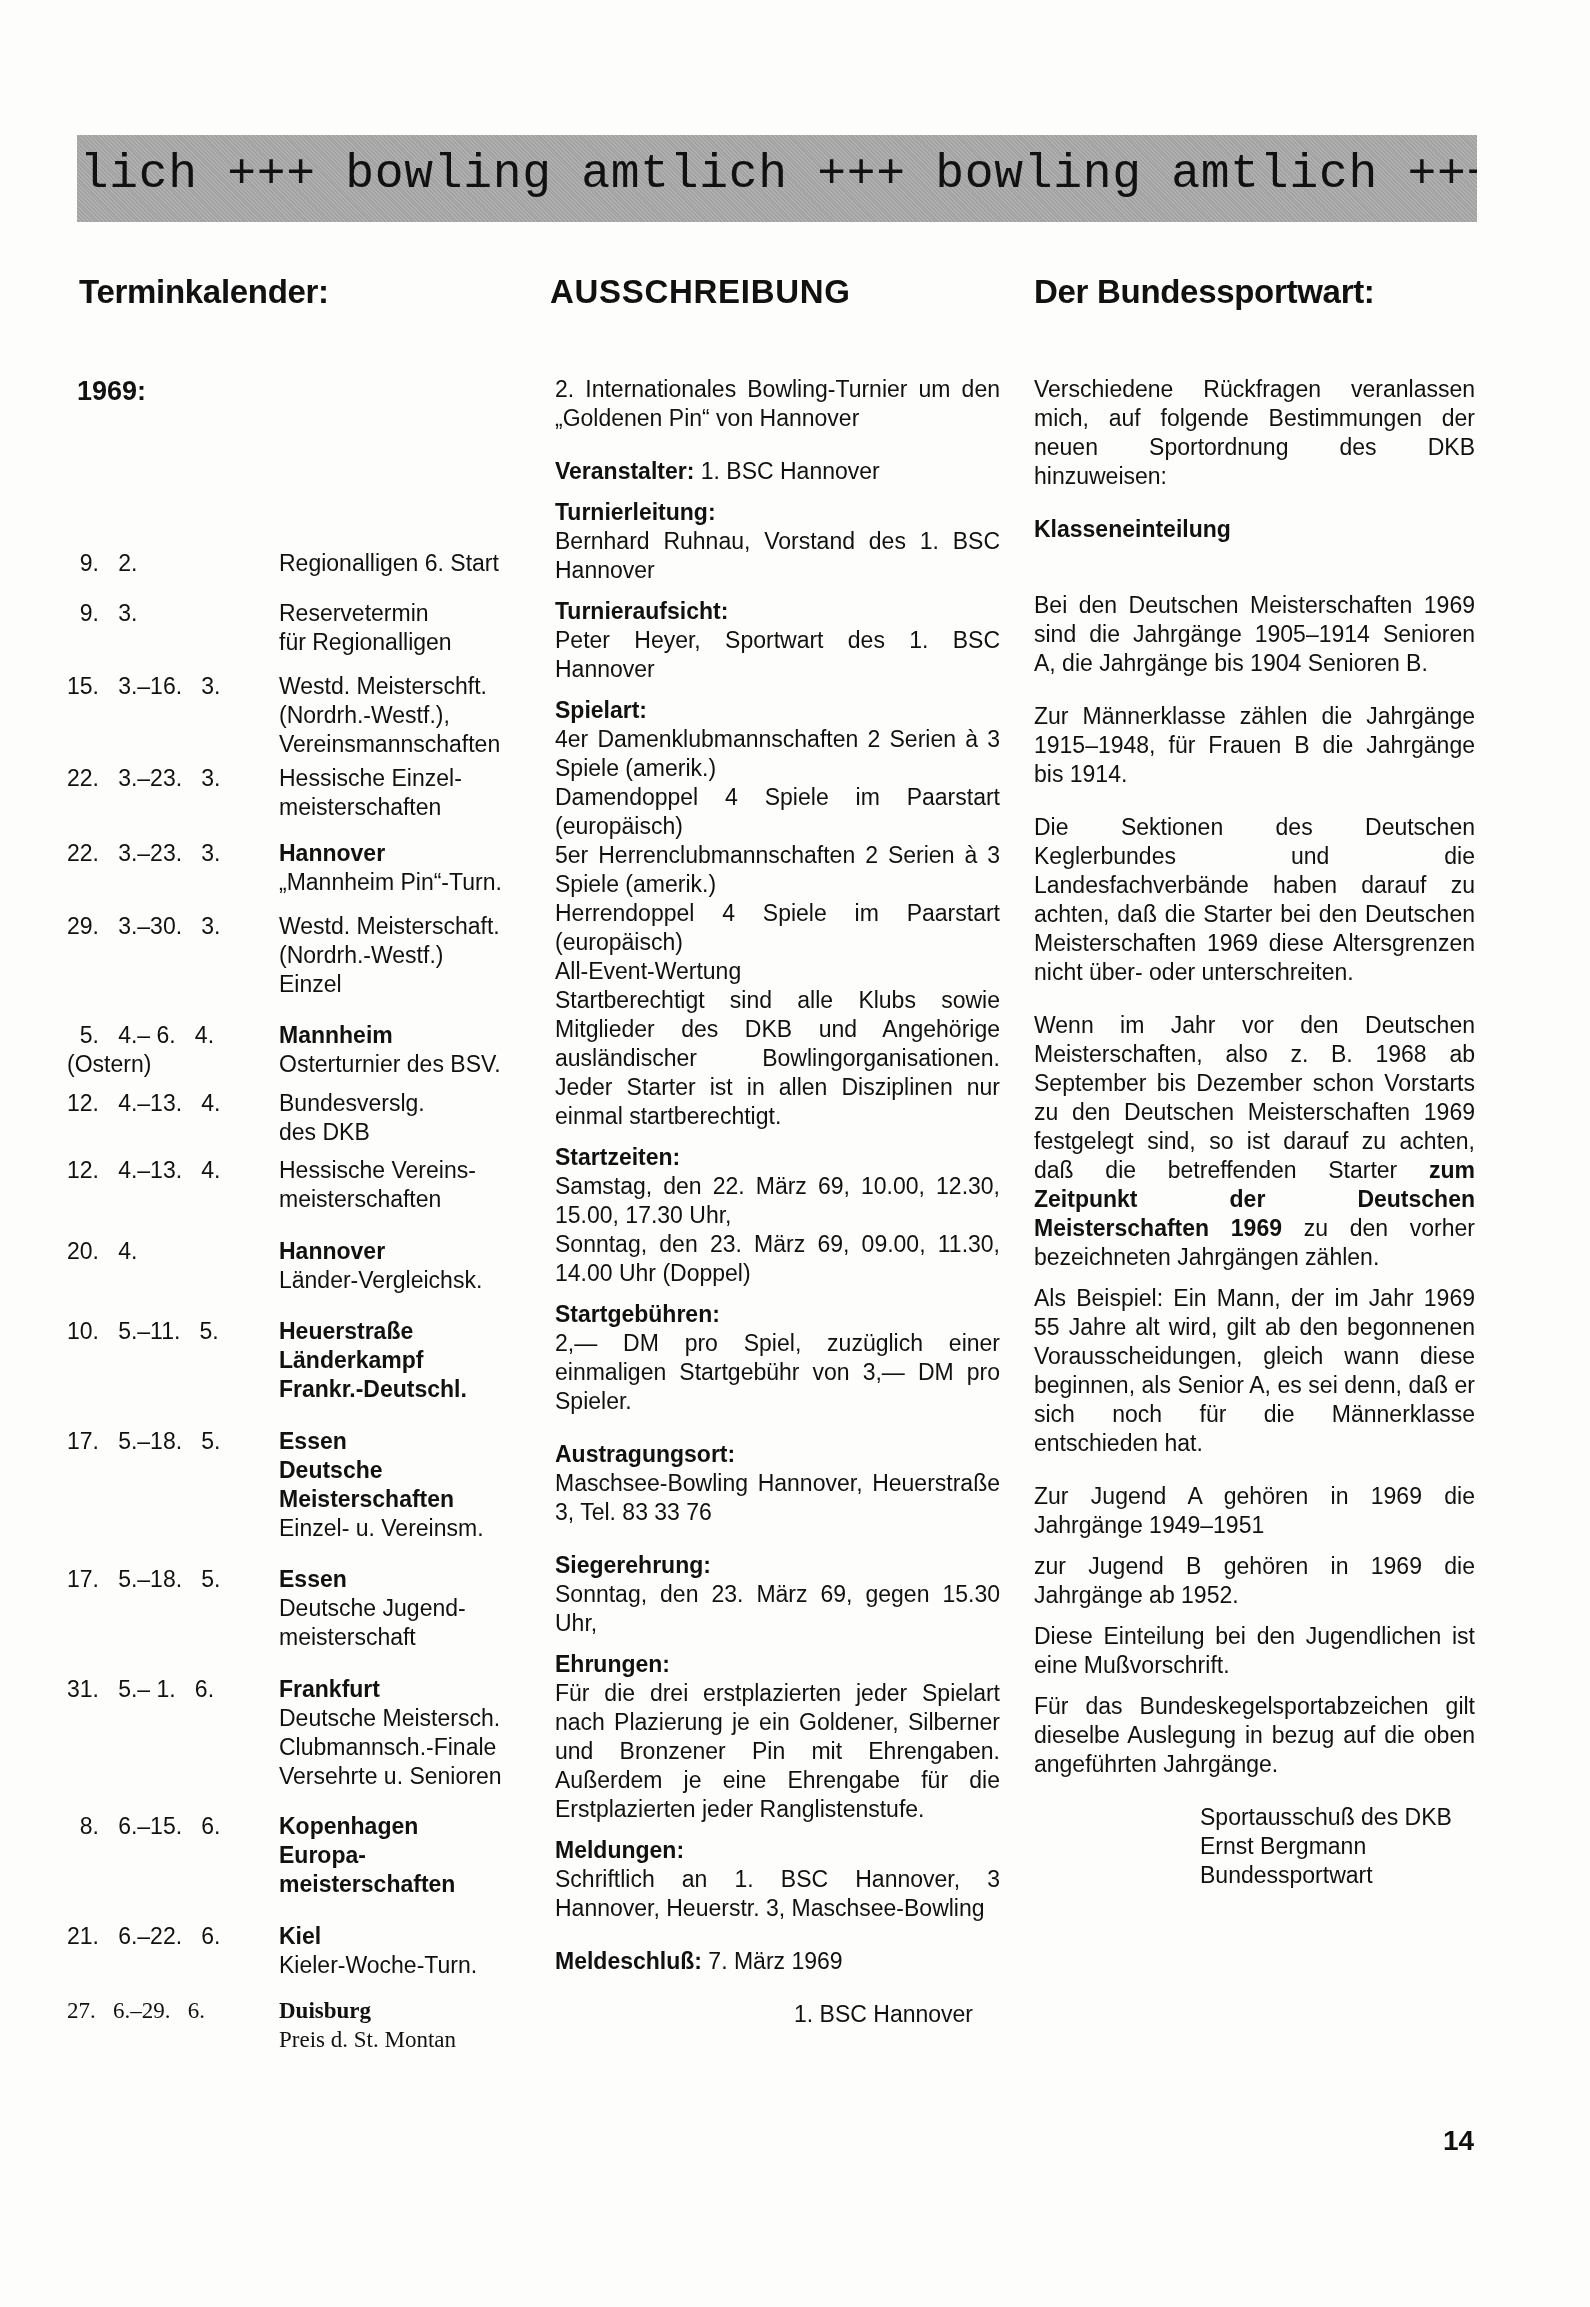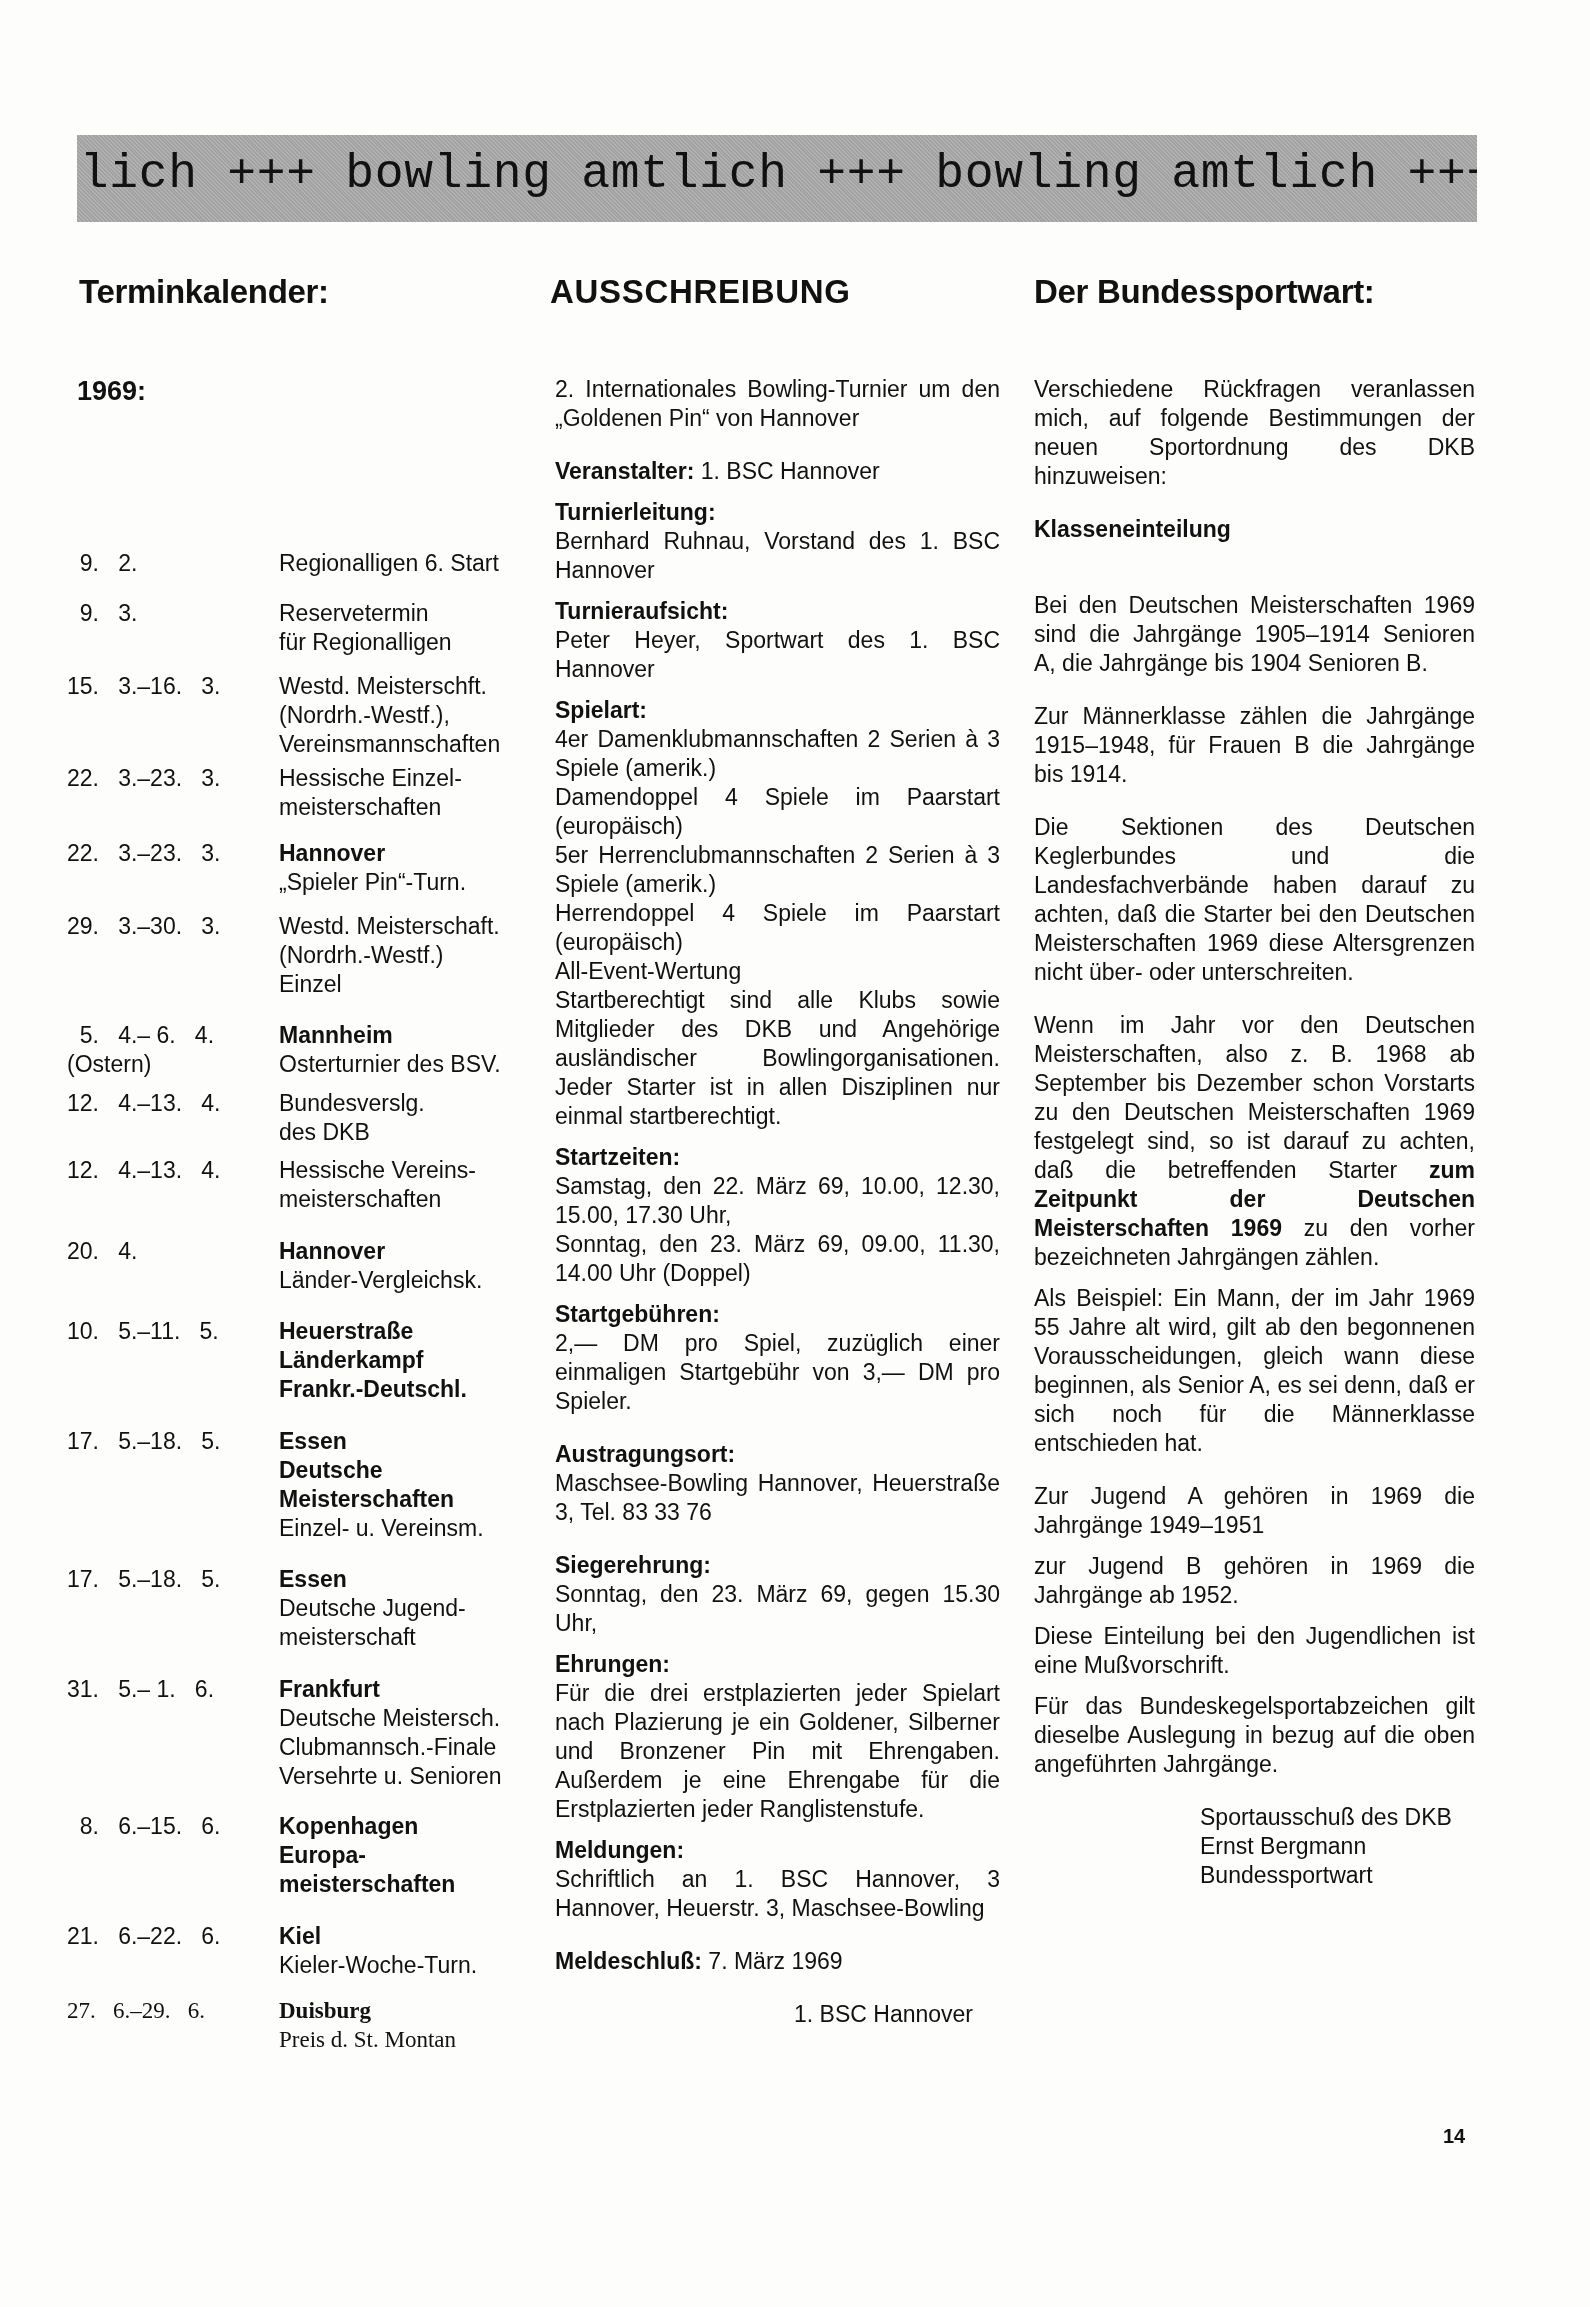--- a/index.html
+++ b/index.html
@@ -37,21 +37,21 @@
   .col-text { position: absolute; font-size: 23px; line-height: 29px; text-align: justify; }
   .ausschreibung { left: 555px; top: 375px; width: 445px; }
   .sportwart { left: 1034px; top: 375px; width: 441px; }
   .p { margin: 0; }
   .lbl { font-weight: bold; }
   .gap-s { height: 12px; }
   .gap-m { height: 24px; }
   .gap-l { height: 47px; }
   .right { text-align: right; }
   .sig { margin-left: 166px; text-align: left; }
-  .page-num { position: absolute; left: 1443px; top: 2125px; font-weight: bold; font-size: 20px; }
+  .page-num { position: absolute; left: 1443px; top: 2125px; font-weight: bold; font-size: 28px; }
 </style>
 </head>
 <body>
 
 <div class="banner">
   <div class="banner-text">lich +++ bowling amtlich +++ bowling amtlich +++ bo</div>
 </div>
 
 <div class="col-head col1">Terminkalender:</div>
 <div class="col-head col2" style="letter-spacing:0.7px">AUSSCHREIBUNG</div>
@@ -85,21 +85,21 @@
       <div class="cal-date">22.   3.–23.   3.</div>
       <div class="cal-desc">
         <div>Hessische Einzel-</div>
         <div>meisterschaften</div>
       </div>
     </div>
     <div class="cal-row" style="margin-top: 17.3px;">
       <div class="cal-date">22.   3.–23.   3.</div>
       <div class="cal-desc">
         <div class="b">Hannover</div>
-        <div>„Spieler Pin“-Turn.</div>
+        <div>„Mannheim Pin“-Turn.</div>
       </div>
     </div>
     <div class="cal-row" style="margin-top: 14.6px;">
       <div class="cal-date">29.   3.–30.   3.</div>
       <div class="cal-desc">
         <div>Westd. Meisterschaft.</div>
         <div>(Nordrh.-Westf.)</div>
         <div>Einzel</div>
       </div>
     </div>

